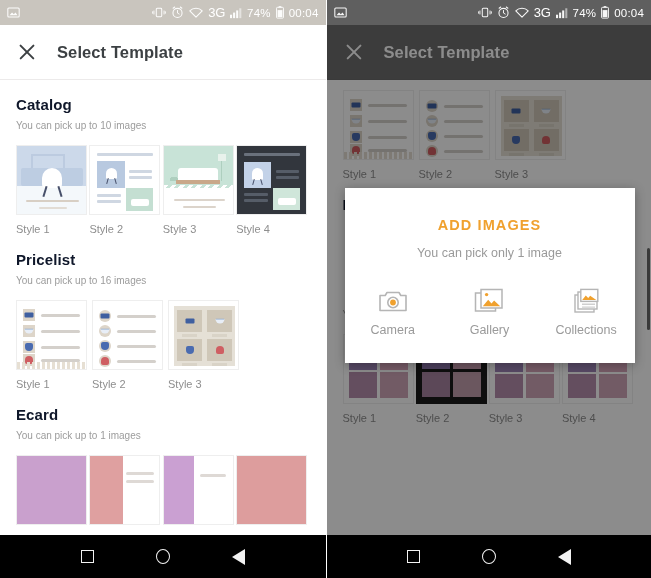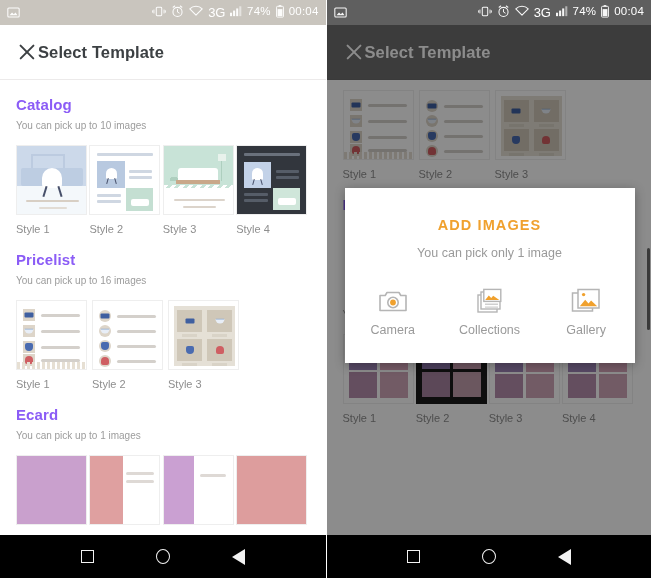--- a/index.html
+++ b/index.html
@@ -14,44 +14,44 @@
   .panel.right { border-left:1px solid #ffffff; }
 
   
   .statusbar {
     height:25px; background:#c9c5be; color:#ffffff;
     display:flex; align-items:center; padding:0 7px;
     font-size:11.5px; position:relative; z-index:3;
   }
   .panel.right .statusbar { background:#5f5f5f; }
   .sb-left { display:flex; align-items:center; gap:4px; }
-  .sb-right { margin-left:auto; display:flex; align-items:flex-start; gap:5px; }
+  .sb-right { margin-left:auto; display:flex; align-items:center; gap:5px; }
   .sb-ico { display:inline-flex; align-items:center; justify-content:center; opacity:.95; }
   .sb-text { font-size:11.5px; letter-spacing:.2px; }
   .sb-3g { font-size:13px; letter-spacing:-.3px; }
 
   
   .appbar {
     height:55px; background:#fff; display:flex; align-items:center;
-    padding:0 0 0 16px; position:relative; z-index:2;
+    padding:0 0 0 16px; gap:19px; position:relative; z-index:2;
     border-bottom:1px solid #eceaea;
   }
   .close-x { width:22px; height:22px; position:relative; cursor:pointer; flex:none; }
   .close-x:before,.close-x:after {
     content:""; position:absolute; left:1px; top:10px; width:20px; height:1.8px;
     background:#3c4043; border-radius:1px;
   }
   .close-x:before { transform:rotate(45deg); }
   .close-x:after  { transform:rotate(-45deg); }
   .appbar-title { font-size:16.5px; color:#3c4043; font-weight:600; letter-spacing:.1px; }
 
   
   .content { position:absolute; left:0; right:0; top:80px; bottom:43px; overflow:hidden; background:#fff; }
   .section { padding:0 16px; }
-  .sec-title { font-size:15px; font-weight:700; color:#8b5cf6; padding-top:16px; letter-spacing:.1px; }
+  .sec-title { font-size:15px; font-weight:700; color:#0f172a; padding-top:16px; letter-spacing:.1px; }
   .sec-sub { font-size:10px; color:#9c9c9c; padding-top:7px; }
   .thumbs { display:flex; gap:0; padding-top:14px; }
   .thumb-cell { width:76px; }
   .thumb {
     width:71px; height:70px; background:#fff; border:1px solid #eeeeee; position:relative;
     overflow:hidden; cursor:pointer;
   }
   .thumb-label { font-size:11px; color:#8e8e8e; padding-top:8px; }
   .showmore { font-size:12.5px; color:#f0a12e; font-weight:700; letter-spacing:.5px;
               padding:18px 16px 0; cursor:pointer; }
@@ -651,42 +651,42 @@
               <circle cx="15" cy="14.5" r="5.2" fill="none" stroke="#b5b5b5" stroke-width="1.6"></circle>
               <circle cx="15" cy="14.5" r="2.9" fill="#f0a12e"></circle>
             </svg>
           </span>
           <span class="dlg-opt-label">Camera</span>
         </div>
 
         <div class="dlg-opt">
           <span class="opt-ico">
             <svg width="30" height="26" viewBox="0 0 30 26">
+              <rect x="1.5" y="5" width="20" height="18" fill="none" stroke="#b5b5b5" stroke-width="1.5"></rect>
+              <rect x="7" y="1.5" width="21" height="18.5" fill="#fff" stroke="#b5b5b5" stroke-width="1.5"></rect>
+              <path d="M8.8 18.3l5.4-6.6 3.3 3.7 2.6-3 6.1 5.9z" fill="#f0a12e"></path>
+              <circle cx="12.6" cy="6.6" r="1.7" fill="#f0a12e"></circle>
+            </svg>
+          </span>
+          <span class="dlg-opt-label">Gallery</span>
+        </div>
+
+        <div class="dlg-opt">
+          <span class="opt-ico">
+            <svg width="30" height="26" viewBox="0 0 30 26">
               <rect x="4" y="7" width="19" height="17" fill="#fff" stroke="#b5b5b5" stroke-width="1.4"></rect>
               <rect x="7" y="4" width="19" height="17" fill="#fff" stroke="#b5b5b5" stroke-width="1.4"></rect>
               <rect x="9.8" y="1.4" width="17" height="12" fill="#fff" stroke="#b5b5b5" stroke-width="1.4"></rect>
               <path d="M11.2 12l3.6-4.6 2.4 2.7 2-2.3 6.1 4.2z" fill="#f0a12e"></path>
               <path d="M11 16.2h13M11 19.1h13" stroke="#cfcfcf" stroke-width="1.4"></path>
             </svg>
           </span>
           <span class="dlg-opt-label">Collections</span>
         </div>
 
-        <div class="dlg-opt">
-          <span class="opt-ico">
-            <svg width="30" height="26" viewBox="0 0 30 26">
-              <rect x="1.5" y="5" width="20" height="18" fill="none" stroke="#b5b5b5" stroke-width="1.5"></rect>
-              <rect x="7" y="1.5" width="21" height="18.5" fill="#fff" stroke="#b5b5b5" stroke-width="1.5"></rect>
-              <path d="M8.8 18.3l5.4-6.6 3.3 3.7 2.6-3 6.1 5.9z" fill="#f0a12e"></path>
-              <circle cx="12.6" cy="6.6" r="1.7" fill="#f0a12e"></circle>
-            </svg>
-          </span>
-          <span class="dlg-opt-label">Gallery</span>
-        </div>
-
       </div>
     </div>
 
     <div class="navbar">
       <div class="nav-sq"></div>
       <div class="nav-ci"></div>
       <div class="nav-tri"></div>
     </div>
   </div>
 

